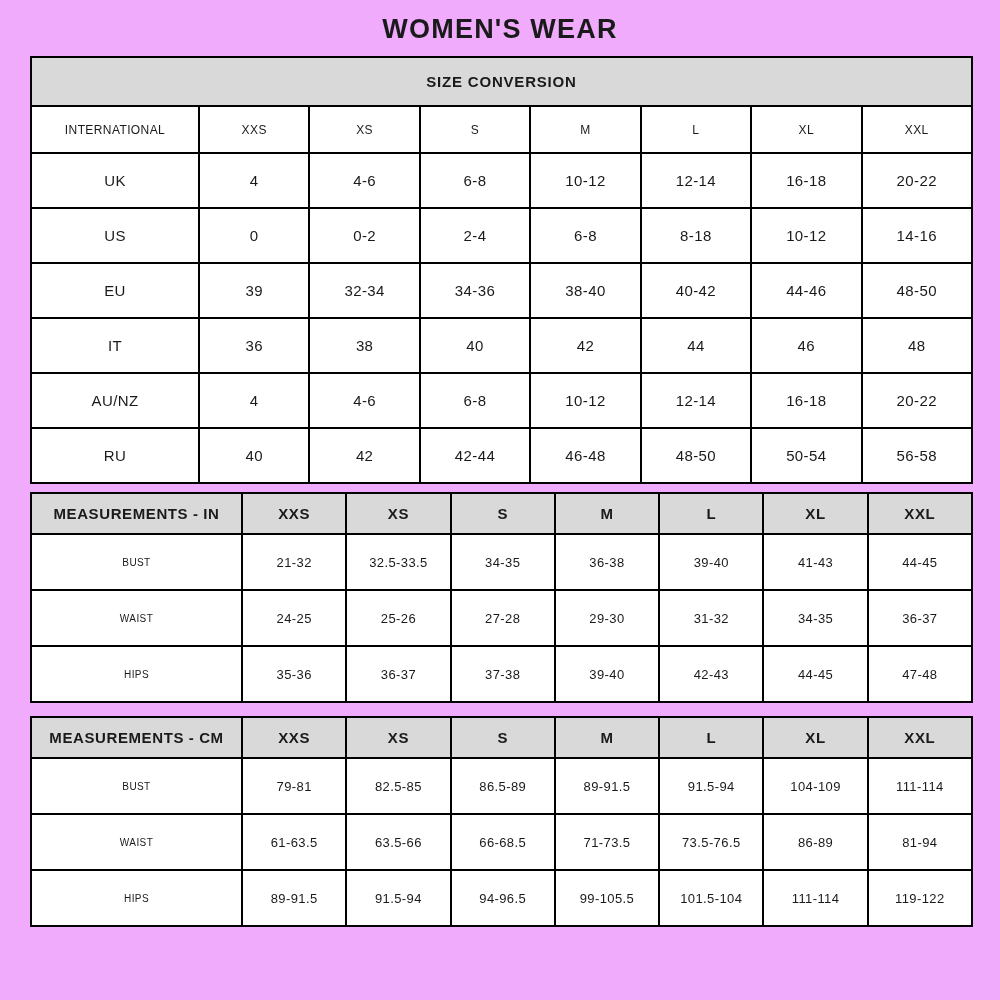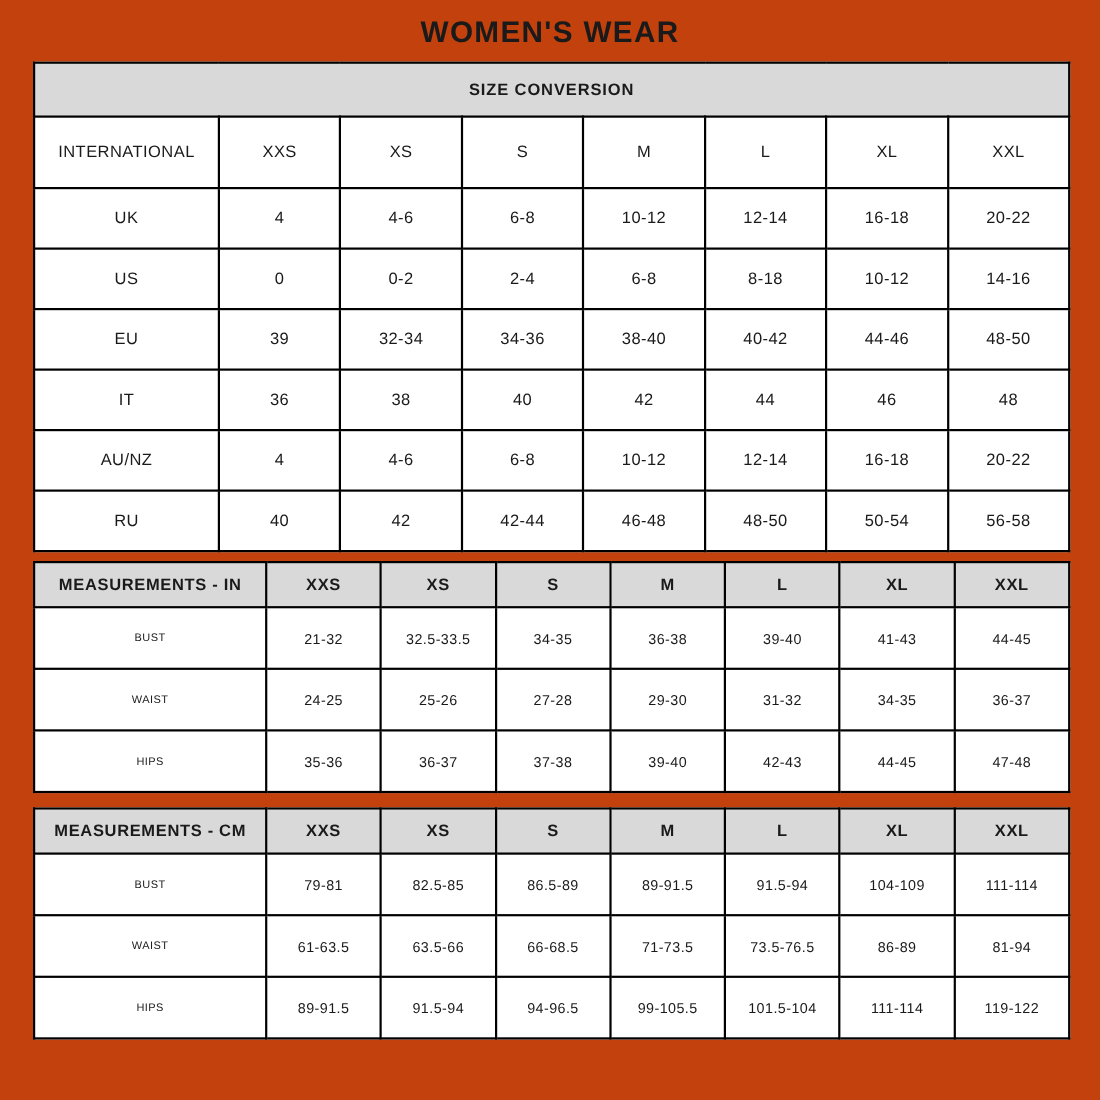--- a/index.html
+++ b/index.html
@@ -6,21 +6,21 @@
   html, body {
     margin: 0;
     padding: 0;
     background: #ffffff;
     font-family: "Liberation Sans", sans-serif;
     color: #1a1a1a;
   }
   .page {
     width: 1000px;
     height: 1000px;
-    background: #c2410c;
+    background: #f0abfc;
     overflow: hidden;
   }
   .title {
     margin: 0;
     padding: 14px 0 11px 0;
     text-align: center;
     font-size: 27px;
     font-weight: bold;
     letter-spacing: 1.2px;
     color: #1a1a1a;
@@ -46,21 +46,21 @@
   
   .tbl .banner {
     background: #d9d9d9;
     height: 49px;
     font-size: 15px;
     font-weight: bold;
     letter-spacing: 0.8px;
   }
   
   .tbl-conversion col.c0 { width: 168px; }
-  .tbl-conversion tr.cols th { height: 65px; font-size: 15px; }
+  .tbl-conversion tr.cols th { height: 47px; font-size: 12px; }
   .tbl-conversion tbody th, .tbl-conversion tbody td { height: 55px; font-size: 15px; }
   
   .tbl-in, .tbl-cm { margin-top: 8px; }
   .tbl-cm { margin-top: 13px; }
   .tbl-in col.c0, .tbl-cm col.c0 { width: 211px; }
   .tbl-in tr.cols th, .tbl-cm tr.cols th {
     background: #d9d9d9;
     font-weight: bold;
     height: 41px;
     font-size: 15px;

